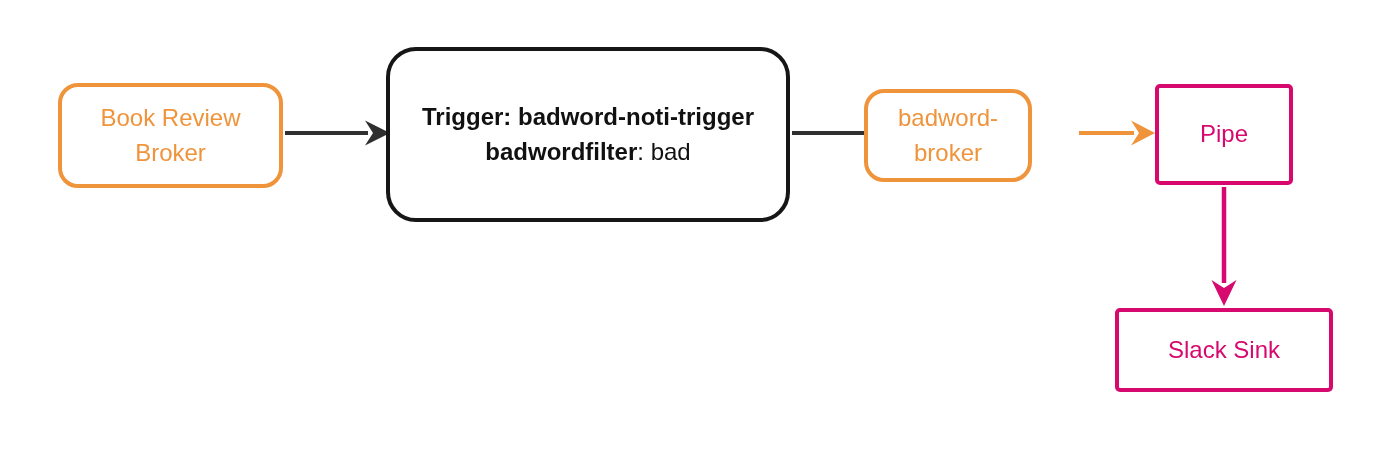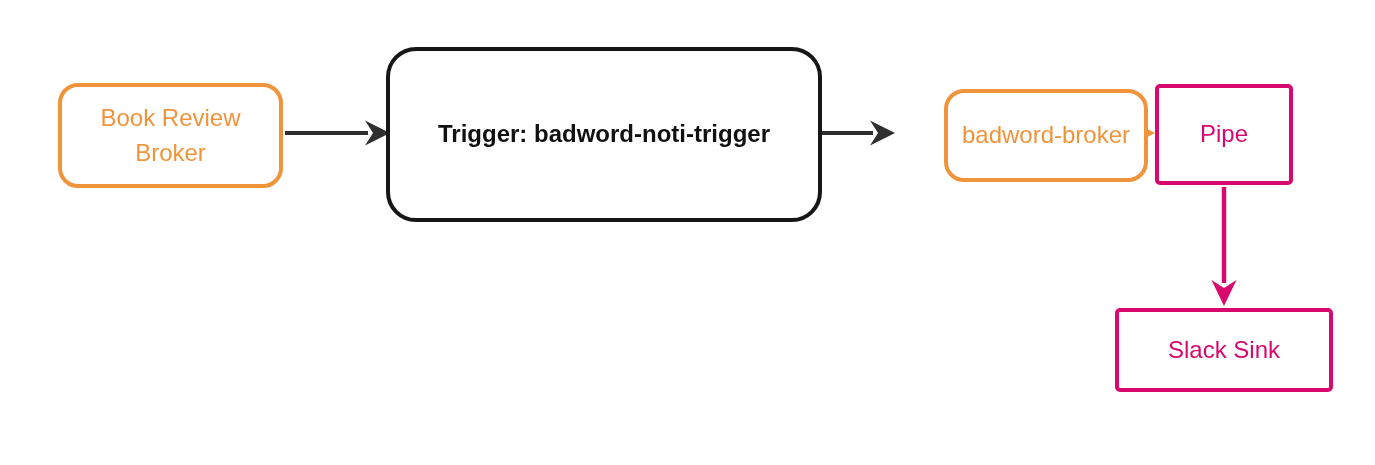--- a/index.html
+++ b/index.html
@@ -63,22 +63,22 @@
     border: 4px solid var(--node-black);
     color: var(--text-black);
     border-radius: 30px;
     padding: 0 14px;
   }
   .trigger-line { white-space: nowrap; }
   .trigger-line .b { font-weight: bold; }
 
   
   #node-book-review-broker { left: 58px;  top: 83px;  width: 225px; height: 105px; }
-  #node-trigger            { left: 386px; top: 47px;  width: 436px; height: 175px; }
-  #node-badword-broker     { left: 944px; top: 89px;  width: 204px; height: 93px;  }
+  #node-trigger            { left: 386px; top: 47px;  width: 404px; height: 175px; }
+  #node-badword-broker     { left: 864px; top: 89px;  width: 168px; height: 93px;  }
   #node-pipe               { left: 1155px;top: 84px;  width: 138px; height: 101px; }
   #node-slack-sink         { left: 1115px;top: 308px; width: 218px; height: 84px; }
 </style>
 </head>
 <body>
 
 <div class="canvas">
 
   <svg class="edges" viewBox="0 0 1375 465" xmlns="http://www.w3.org/2000/svg">
 
@@ -104,20 +104,23 @@
   </svg>
 
   <div class="node orange" id="node-book-review-broker">
     <span class="node-label">Book Review Broker</span>
   </div>
 
   <div class="node black" id="node-trigger">
     <div class="trigger-line">
       <span class="b">Trigger: badword-noti-trigger</span><span></span>
     </div>
+    <div class="trigger-line">
+      <span class="b">badwordfilter</span><span>: bad</span>
+    </div>
   </div>
 
   <div class="node orange" id="node-badword-broker">
     <span class="node-label">badword-broker</span>
   </div>
 
   <div class="node pink" id="node-pipe">
     <span class="node-label">Pipe</span>
   </div>
 

